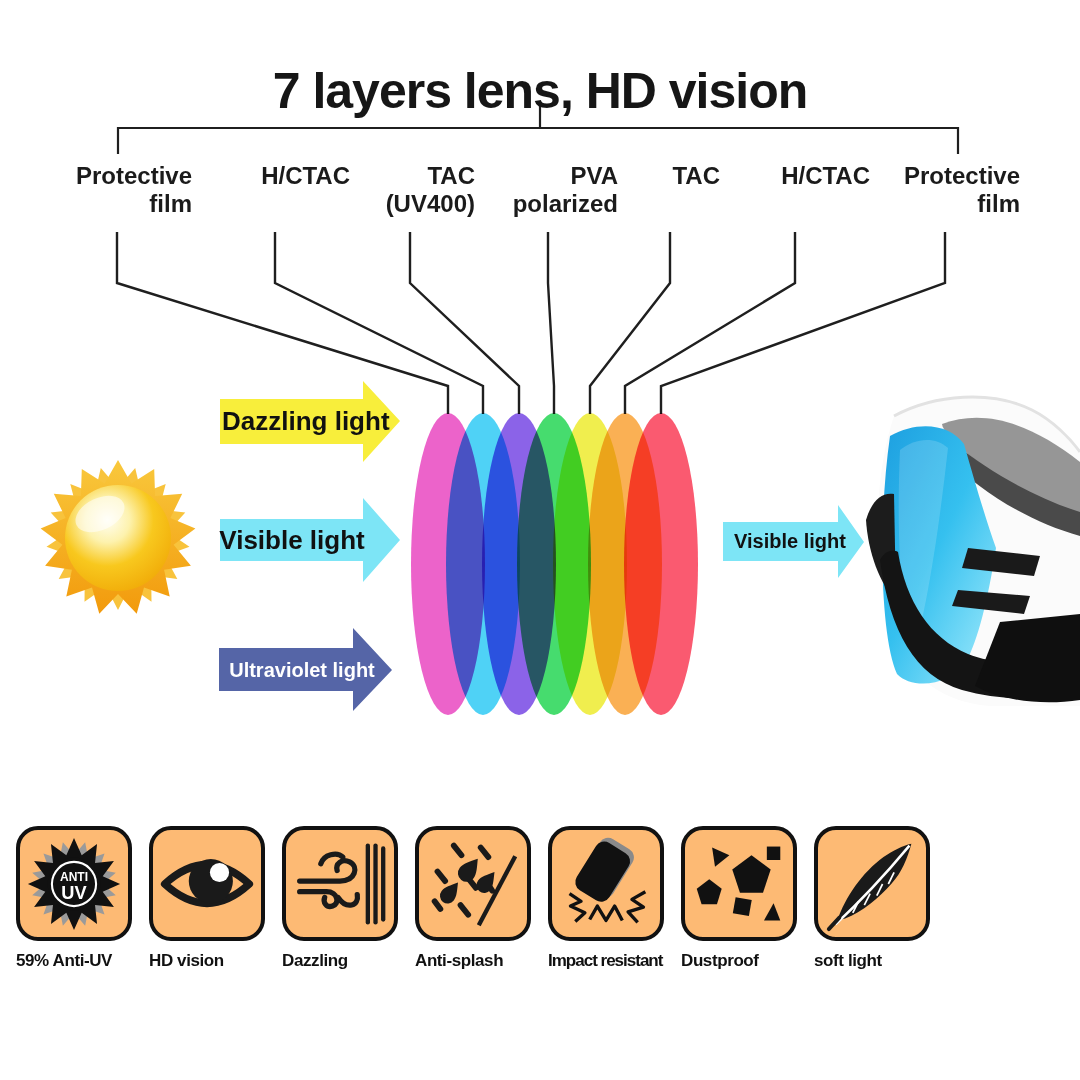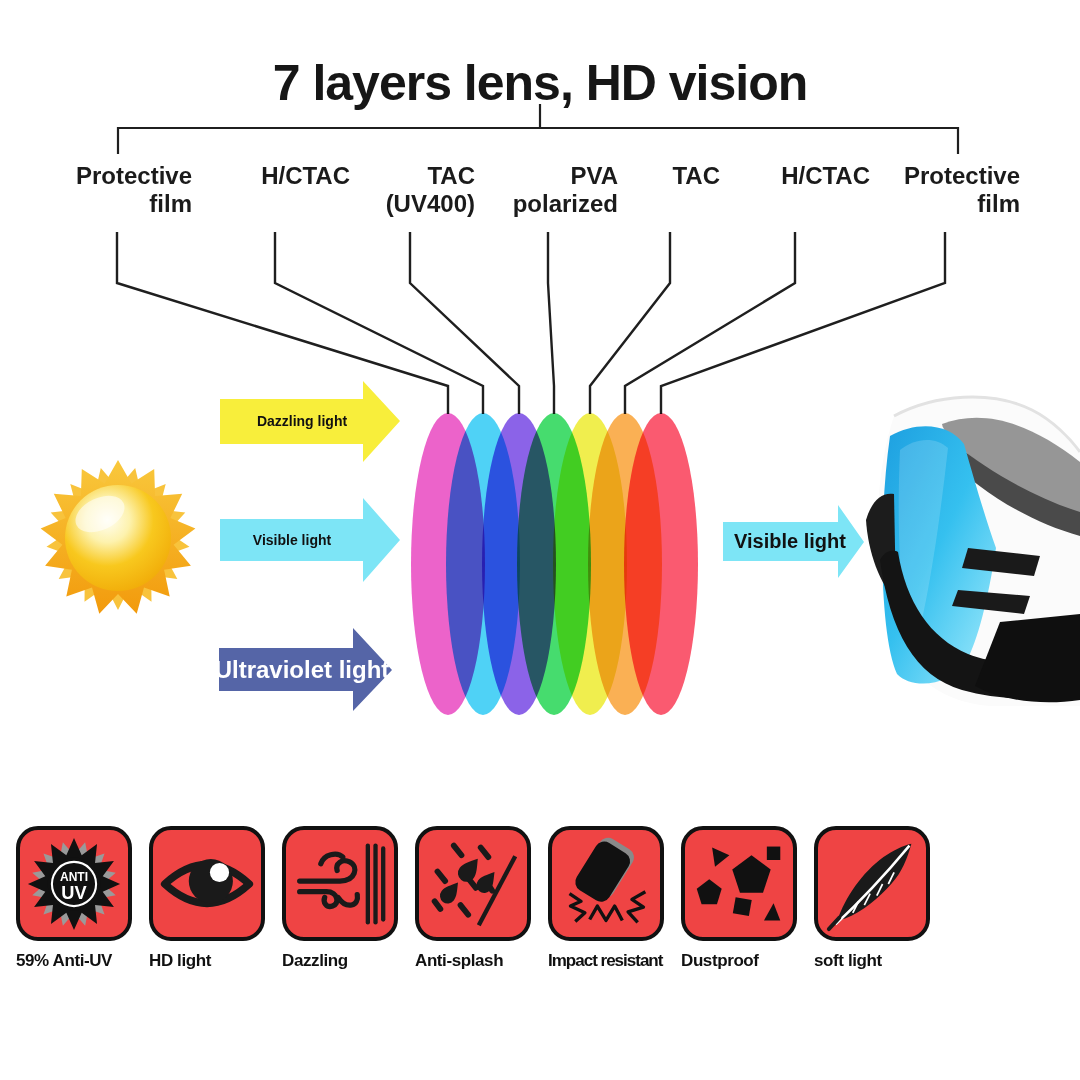--- a/index.html
+++ b/index.html
@@ -1,28 +1,28 @@
 <!DOCTYPE html>
 <html><head>
 <meta charset="utf-8">
 <style>
   html,body{margin:0;padding:0;}
   body{width:1080px;height:1080px;background:#fff;overflow:hidden;position:relative;
        font-family:"Liberation Sans","DejaVu Sans",sans-serif;color:#111;}
   .abs{position:absolute;}
-  .page-title{left:0;right:0;top:54px;text-align:center;font-size:50px;font-weight:bold;
+  .page-title{left:0;right:0;top:62px;text-align:center;font-size:50px;font-weight:bold;
               letter-spacing:-1px;color:#161616;}
   .layer-label{top:162px;text-align:right;font-size:24px;font-weight:bold;line-height:1.18;color:#1b1b1b;}
-  .arrow-label{font-size:14px;font-weight:bold;text-align:center;white-space:nowrap;line-height:24px;color:#111;}
-  .arrow-label.white{color:#fff;font-size:24px;}
+  .arrow-label{font-size:26px;font-weight:bold;text-align:center;white-space:nowrap;line-height:24px;color:#111;}
+  .arrow-label.white{color:#fff;font-size:20px;}
   svg{position:absolute;left:0;top:0;}
   
   .features{position:absolute;left:16px;top:826px;width:1064px;display:flex;}
   .feature{width:133px;flex:0 0 133px;}
-  .icon-box{width:108px;height:107px;border:4.5px solid #111;border-radius:22px;background:#ef4444;
+  .icon-box{width:108px;height:107px;border:4.5px solid #111;border-radius:22px;background:#fdba74;
             display:flex;align-items:center;justify-content:center;}
   .icon-box svg{position:static;display:block;}
   .feature-label{margin-top:10px;font-size:17px;font-weight:bold;letter-spacing:-0.4px;
                  white-space:nowrap;color:#111;}
   .feature:nth-child(5) .feature-label{letter-spacing:-1px;}
 </style>
 </head>
 <body>
 
 <svg width="1080" height="815" viewBox="0 0 1080 815">
@@ -128,21 +128,21 @@
   </div>
 
   <div class="feature">
     <div class="icon-box">
       <svg width="96" height="96" viewBox="0 0 100 100">
         <path d="M6,50 Q50,10 94,50 Q50,90 6,50 Z" fill="none" stroke="#1a1a1a" stroke-width="8" stroke-linejoin="round"></path>
         <circle cx="54" cy="47" r="23" fill="#1a1a1a"></circle>
         <circle cx="63" cy="38" r="10" fill="#fff"></circle>
       </svg>
     </div>
-    <div class="feature-label">HD light</div>
+    <div class="feature-label">HD vision</div>
   </div>
 
   <div class="feature">
     <div class="icon-box">
       <svg width="96" height="96" viewBox="0 0 100 100">
         <g fill="none" stroke="#1a1a1a" stroke-width="5.5" stroke-linecap="round">
           <path d="M8,47 H50 C66,47 70,32 60,27 C52,23 45,29 47,36"></path>
           <path d="M30,29 C33,19 47,16 53,22"></path>
           <path d="M8,58 H36 C48,58 50,71 42,73 C36,75 32,69 34,64"></path>
           <path d="M48,64 C57,77 70,73 68,61"></path>

